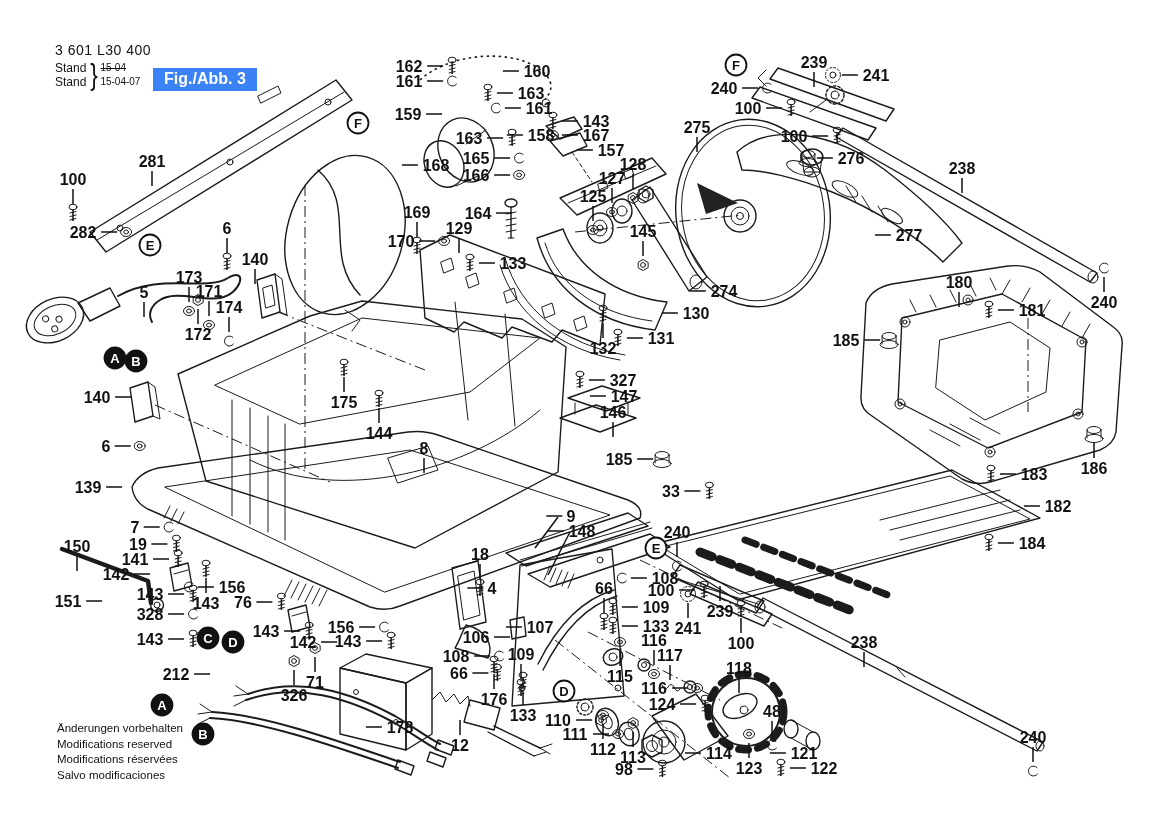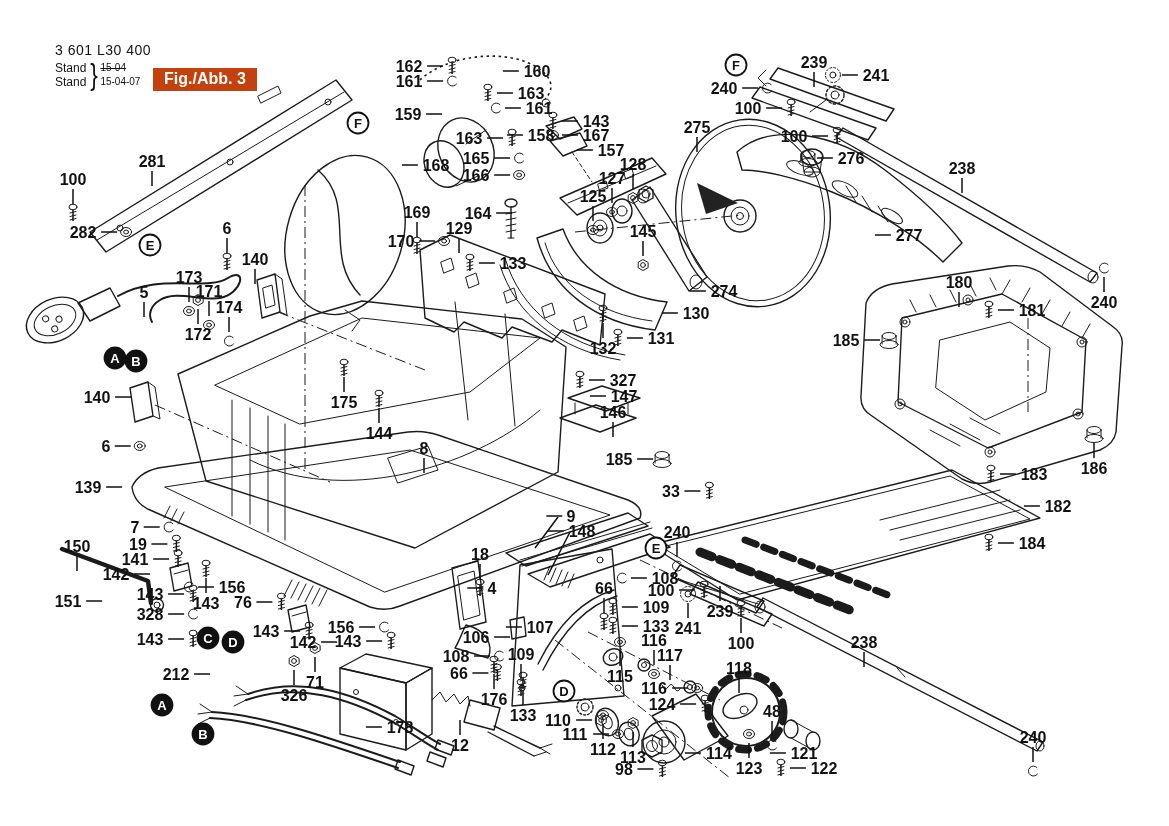--- a/index.html
+++ b/index.html
@@ -14,21 +14,21 @@
   .num{font:bold 16px "Liberation Sans",sans-serif;fill:#111;}
   .mletter{font:bold 13px "Liberation Sans",sans-serif;}
   .ld{stroke:#111;stroke-width:1.5;}
   .title-block{position:absolute;left:55px;top:42px;}
   .pn{font-size:14px;letter-spacing:0.5px;}
   .rev{display:flex;align-items:center;}
   .rev-labels{font-size:12px;line-height:14px;}
   .brace{font-size:30px;font-weight:400;margin:0 1px 0 3px;transform:scaleX(.75);}
   .rev-vals{font-size:10px;line-height:14px;}
   .struck{text-decoration:line-through;}
-  .figure-box{position:absolute;left:153px;top:68px;background:#c2410c;color:#fff;
+  .figure-box{position:absolute;left:153px;top:68px;background:#3b82f6;color:#fff;
               font-size:16px;font-weight:bold;padding:2px 11px 3px;}
   .footer{position:absolute;left:57px;top:721px;font-size:11.5px;line-height:15.5px;}
 </style>
 </head>
 <body>
 
 <div id="stage">
 
   <svg id="diagram" width="1169" height="826" viewBox="0 0 1169 826">
 
@@ -1344,13 +1344,19 @@
       </div>
       <div class="brace">}</div>
       <div class="rev-vals">
         <div class="struck">15-04</div>
         <div>15-04-07</div>
       </div>
     </div>
   </div>
   <div class="figure-box">Fig./Abb. 3</div>
 
+  <div class="footer">
+    <div>Änderungen vorbehalten</div>
+    <div>Modifications reserved</div>
+    <div>Modifications réservées</div>
+    <div>Salvo modificaciones</div>
+  </div>
 </div>
 
 </body></html>

